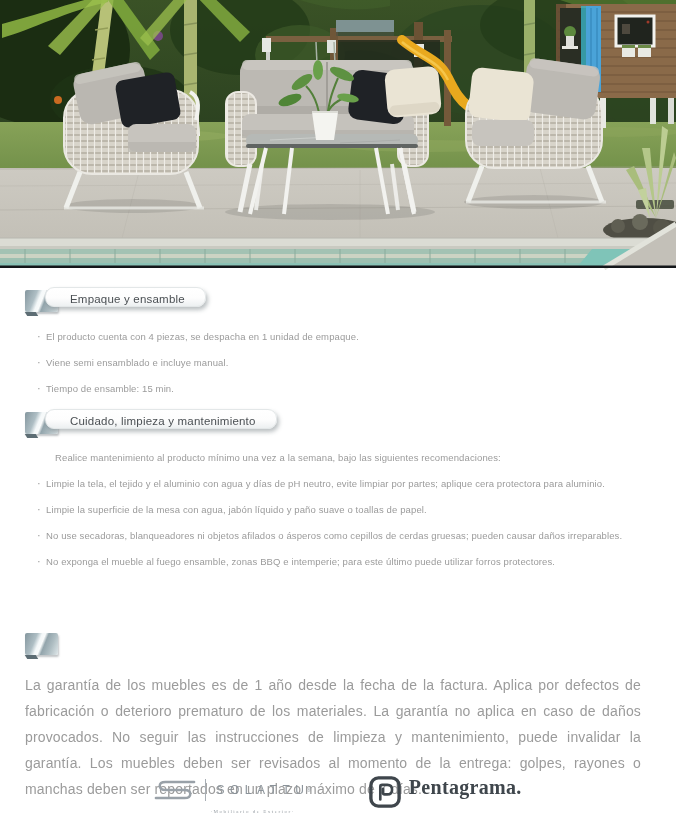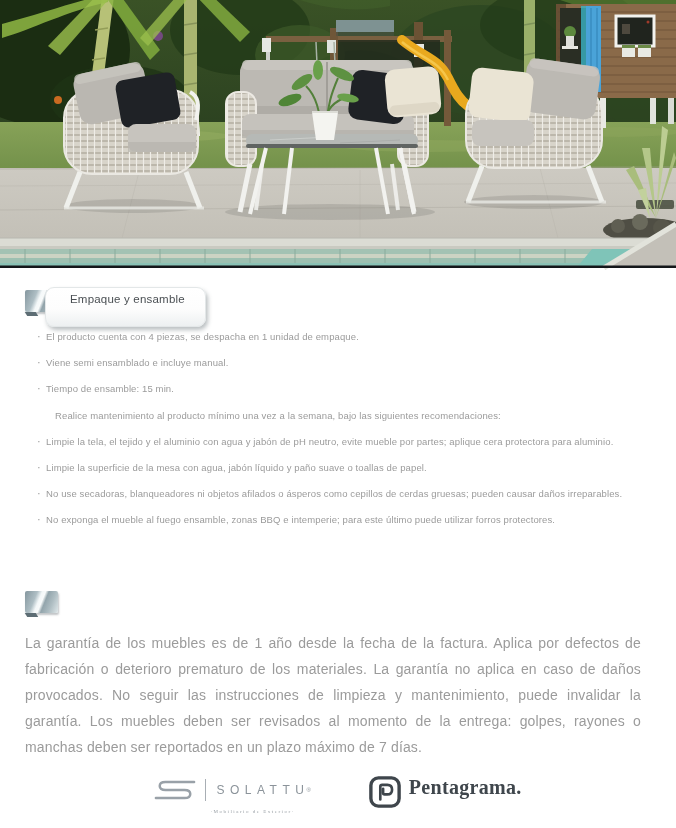--- a/index.html
+++ b/index.html
@@ -23,21 +23,21 @@
   }
   .ribbon::after{
     content:"";position:absolute;left:1px;bottom:-4px;width:11px;height:4px;
     background:#5d6d74;transform:skewX(32deg);
   }
   .tab{
     position:relative;z-index:1;margin-left:-13px;white-space:nowrap;
     background:linear-gradient(180deg,#ffffff 0%,#fdfdfd 55%,#edf0f1 100%);
     border:1px solid var(--tab-border,#e3e7e8);
     border-radius:9px;
-    padding:5px 20px 20px 24px;
+    padding:5px 20px 0 24px;
     font-size:11.5px;line-height:13px;color:var(--heading-text,#4a4f53);
     letter-spacing:.2px;
     box-shadow:2px 3px 4px rgba(105,115,120,.45);
   }
   
   .bullets{list-style:none;margin:12px;padding:0;}
   .bullets li{
     position:relative;padding-left:9px;margin:0 0 15px 0;
     font-size:9.5px;line-height:11px;letter-spacing:.12px;
     color:var(--body-text,#9b9b9b);white-space:nowrap;
@@ -331,23 +331,27 @@
       <span class="tab">Empaque y ensamble</span>
     </div>
     <ul class="bullets">
       <li>El producto cuenta con 4 piezas, se despacha en 1 unidad de empaque.</li>
       <li>Viene semi ensamblado e incluye manual.</li>
       <li>Tiempo de ensamble: 15 min.</li>
     </ul>
   </section>
 
   <section class="sec2">
+    <div class="section-header">
+      <span class="ribbon"></span>
+      <span class="tab">Cuidado, limpieza y mantenimiento</span>
+    </div>
     <p class="intro">Realice mantenimiento al producto mínimo una vez a la semana, bajo las siguientes recomendaciones:</p>
     <ul class="bullets">
-      <li>Limpie la tela, el tejido y el aluminio con agua y jabón de pH neutro, evite mueble por partes; aplique cera protectora para aluminio.</li>
+      <li>Limpie la tela, el tejido y el aluminio con agua y días de pH neutro, evite limpiar por partes; aplique cera protectora para aluminio.</li>
       <li>Limpie la superficie de la mesa con agua, jabón líquido y paño suave o toallas de papel.</li>
       <li>No use secadoras, blanqueadores ni objetos afilados o ásperos como cepillos de cerdas gruesas; pueden causar daños irreparables.</li>
       <li>No exponga el mueble al fuego ensamble, zonas BBQ e intemperie; para este último puede utilizar forros protectores.</li>
     </ul>
   </section>
 
   <section class="sec3">
     <div class="section-header">
       <span class="ribbon"></span>
     </div>

